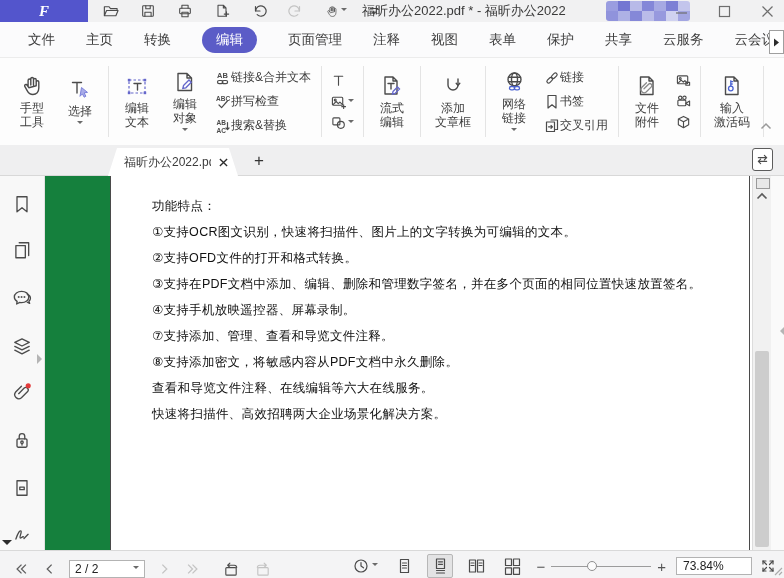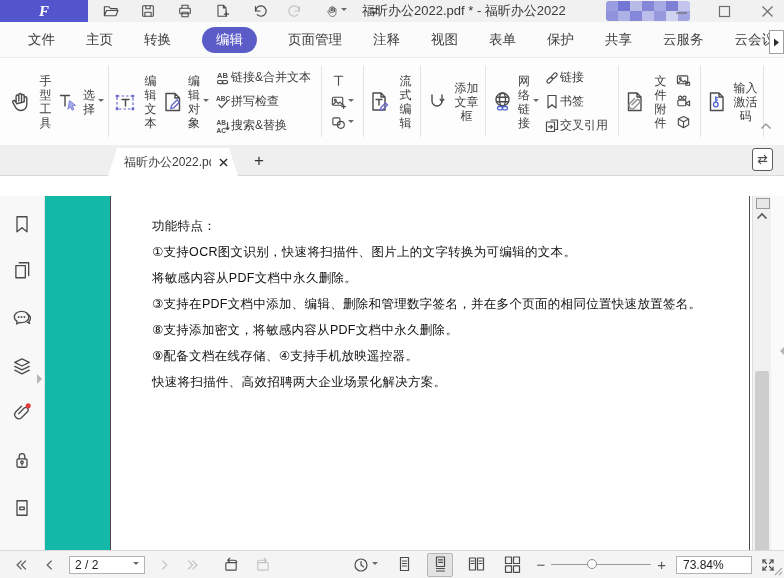--- a/index.html
+++ b/index.html
@@ -31,59 +31,59 @@
            display:flex;align-items:center;padding:0 10px 0 28px;box-sizing:border-box;gap:0;}
   .mtab{font-size:13.5px;color:#3d3d3d;padding:4px 0;margin-right:31px;white-space:nowrap;cursor:default;}
   .mtab.active{background:#5b5cc7;color:#fff;border-radius:13px;padding:4px 14px;}
   .mtab.partial{margin-right:0;width:14px;overflow:hidden;}
   .moverflow{position:absolute;right:0;top:30px;width:13px;height:22px;border:1px solid #9f9f9f;background:#fff;
              display:flex;align-items:center;justify-content:center;}
 
   
   .ribbon{left:0;top:58px;width:784px;height:87px;background:#fdfdfd;display:flex;align-items:stretch;padding:0 0 0 8px;box-sizing:border-box;}
   .sep{width:1px;background:#e4e4e4;margin:8px 4px;}
-  .rbig{width:48px;display:flex;flex-direction:row;align-items:center;justify-content:space-between;gap:3px;cursor:default;}
+  .rbig{width:48px;display:flex;flex-direction:column;align-items:center;justify-content:center;gap:3px;cursor:default;}
   .rbig .lbl{font-size:12px;line-height:14px;text-align:center;color:#3d3d3d;}
   .rbig .lbl i{display:block;font-style:normal;}
   .rlist{display:flex;flex-direction:column;justify-content:center;gap:7px;padding:0 6px;}
   .rlist .row{display:flex;align-items:center;font-size:12px;color:#3d3d3d;white-space:nowrap;}
   .rmini{display:flex;flex-direction:column;justify-content:center;gap:6px;padding:0 5px;}
   .rmini .row{display:flex;align-items:center;gap:2px;}
   .ribbon-collapse{position:absolute;right:12px;top:122px;}
 
   
   .tabbar{left:0;top:145px;width:784px;height:31px;background:#efeff0;border-bottom:1px solid #d8d8d8;box-sizing:border-box;}
   .doctab{position:absolute;left:108px;top:3px;width:130px;height:28px;background:#fff;
           clip-path:polygon(9px 0,121px 0,130px 28px,0 28px);
           display:flex;align-items:center;padding:0 10px 0 16px;box-sizing:border-box;font-size:12px;color:#3c3c3c;gap:8px;}
   .doctab .name{flex:1;white-space:nowrap;overflow:hidden;}
   .newtab{position:absolute;left:248px;top:5px;width:22px;height:22px;display:flex;align-items:center;justify-content:center;
           font-size:17px;color:#333;}
   .swapbtn{position:absolute;left:752px;top:148px;width:19px;height:21px;border:1px solid #5c5c5c;border-radius:3px;
            background:#fff;display:flex;align-items:center;justify-content:center;}
 
   
-  .main{left:0;top:176px;width:636px;height:374px;background:#14b8a6;margin-top:20px;}
+  .main{left:0;top:176px;width:636px;height:374px;background:#15803d;}
   .sidebar{left:0;top:0;width:45px;height:374px;background:#f8f8f8;border-right:1px solid #e2e2e2;box-sizing:border-box;}
   .sbicon{position:absolute;left:12px;}
   .sb-handle{position:absolute;left:37px;top:178px;width:0;height:0;border:5px solid transparent;border-left-color:#b5b5b5;}
   .sb-more{position:absolute;left:2px;top:364px;width:0;height:0;border:5px solid transparent;border-top-color:#2c2c2c;}
   .page{left:110px;top:0;width:640px;height:374px;background:#fff;border-left:1px solid #4a4a4a;border-right:1px solid #4a4a4a;
         box-sizing:border-box;padding:22px 36px 0 41px;}
   .page p{margin:0 0 9px;font-size:12.5px;line-height:17px;color:#111;letter-spacing:0.3px;}
   .vscroll{left:752px;top:0;width:19px;height:374px;background:#f1f1f1;border-left:1px solid #dcdcdc;box-sizing:border-box;}
   .vs-topbox{position:absolute;left:3px;top:2px;width:12px;height:9px;border:1px solid #9a9a9a;background:#e8e8e8;}
   .vs-up{position:absolute;left:3px;top:16px;}
   .vs-thumb{position:absolute;left:2px;top:175px;width:14px;height:196px;background:#cdcdcd;border-radius:2px;}
   .rightstrip{left:771px;top:0;width:13px;height:374px;background:#fafafa;}
   .rs-handle{position:absolute;left:4px;top:150px;width:0;height:0;border:5px solid transparent;border-right-color:#b5b5b5;}
 
   
   .statusbar{left:0;top:550px;width:784px;height:28px;background:#f4f4f5;border-top:1px solid #d9d9d9;box-sizing:border-box;
-             display:flex;align-items:center;}
+             display:flex;align-items:flex-end;}
   .sb-left{display:flex;align-items:center;gap:14px;padding-left:14px;}
   .pagebox{width:76px;height:18px;background:#fff;border:1px solid #b3b3b3;display:flex;align-items:center;
            font-size:12px;color:#222;padding:0 5px;box-sizing:border-box;gap:4px;}
   .pagebox .pval{flex:1;}
   .sb-right{display:flex;align-items:center;margin-left:auto;padding-right:8px;gap:0;}
   .viewbtn{width:24px;height:22px;display:flex;align-items:center;justify-content:center;margin:0 5px;border:1px solid transparent;}
   .viewbtn.active{background:#e3e3e4;border-color:#b7b7b7;border-radius:2px;}
   .zslider{display:flex;align-items:center;margin:0 6px;}
   .ztrack{width:100px;height:1px;background:#9c9c9c;position:relative;margin:0 6px;}
   .zthumb{position:absolute;left:36px;top:-5px;width:10px;height:10px;border-radius:50%;background:#fcfcfc;border:1px solid #8f8f8f;box-sizing:border-box;}
@@ -543,24 +543,26 @@
           <path class="st-thin" d="M3.5 13.5C5.3 8 7.1 5.5 8.1 6.3c1 .8-1.6 5.4-.8 6.2.7.7 2-1.6 3-.9M10.8 13l3.7-3.7"></path>
         </svg>
       </span>
     <i class="sb-handle"></i>
     <i class="sb-more"></i>
   </div>
 
   <div class="abs page">
     <p>功能特点：</p>
     <p>①支持OCR图文识别，快速将扫描件、图片上的文字转换为可编辑的文本。</p>
-    <p>将敏感内容从PDF文档中永久删除。</p>
+    <p>②支持OFD文件的打开和格式转换。</p>
     <p>③支持在PDF文档中添加、编辑、删除和管理数字签名，并在多个页面的相同位置快速放置签名。</p>
+    <p>④支持手机放映遥控器、屏幕录制。</p>
+    <p>⑦支持添加、管理、查看和导览文件注释。</p>
     <p>⑧支持添加密文，将敏感内容从PDF文档中永久删除。</p>
-    <p>⑨配备文档在线存储、④支持手机放映遥控器。</p>
+    <p>查看和导览文件注释、在线编辑等六大在线服务。</p>
     <p>快速将扫描件、高效招聘两大企业场景化解决方案。</p>
   </div>
 
   <div class="abs vscroll">
     <span class="vs-topbox"></span>
     <span class="vs-up">
         <svg width="12" height="8" viewBox="0 0 12 8">
           <path d="M1.5 6.5L6 2l4.5 4.5" fill="none" stroke="#5a5a5a" stroke-width="1.6"></path>
         </svg>
       </span>

